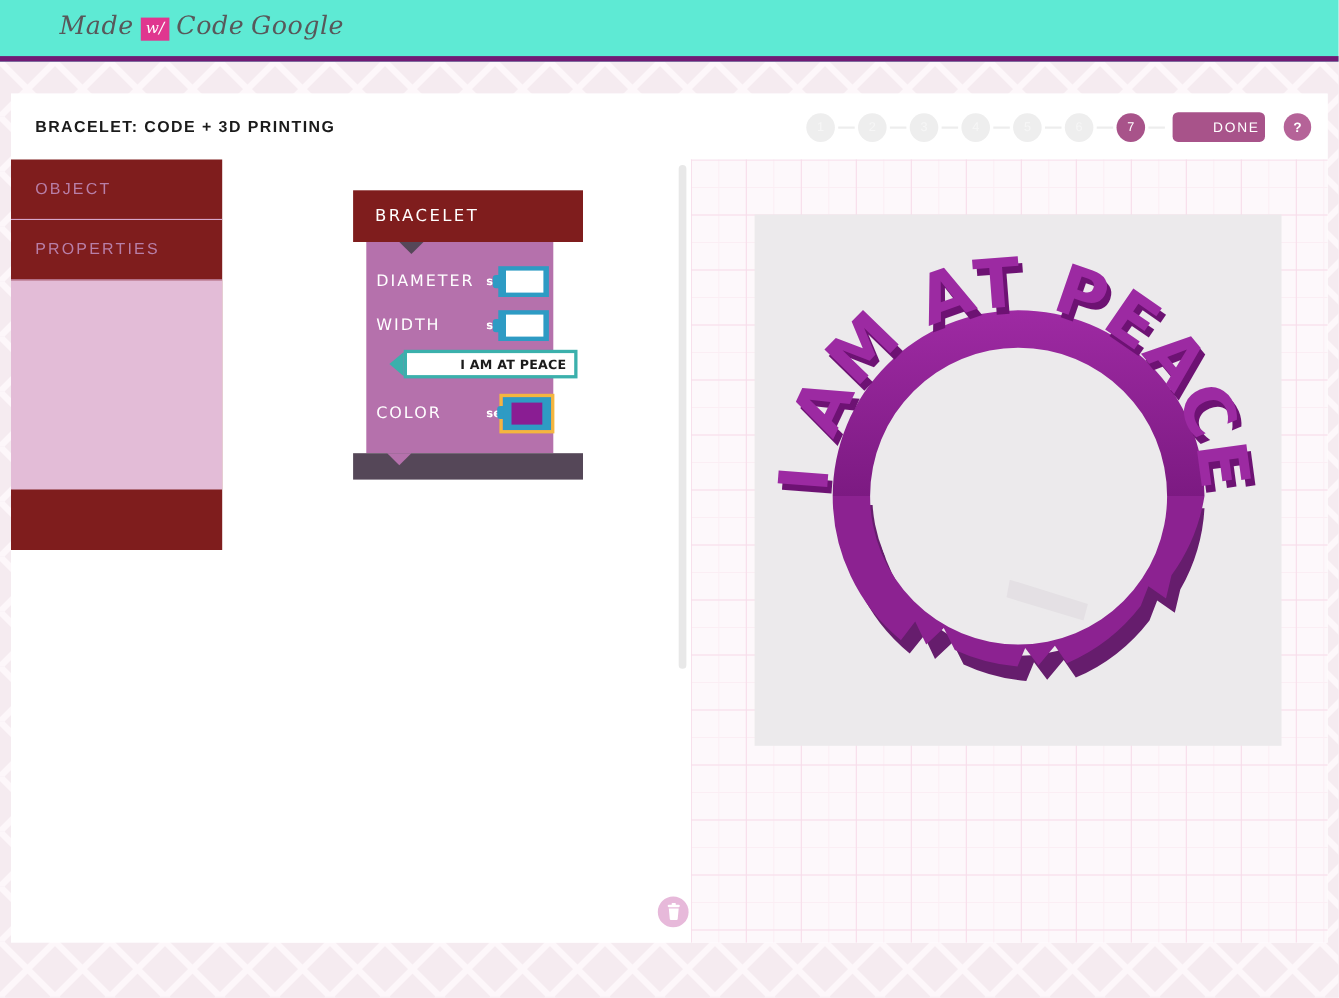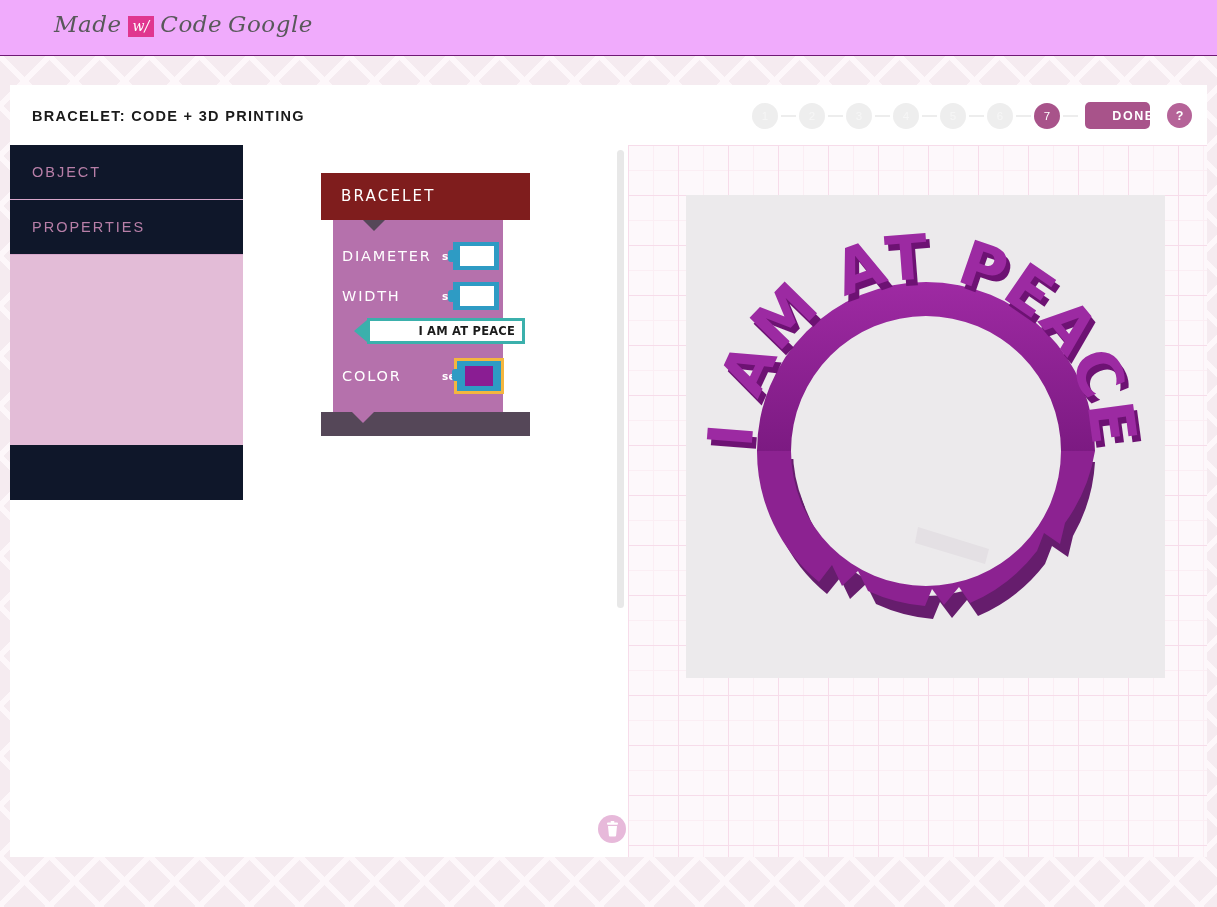--- a/index.html
+++ b/index.html
@@ -25,22 +25,22 @@
     background-size: 50px 50px, 50px 50px;
     background-position: 0 0, 0 0;
     z-index: 0;
   }
 
   
   #topbar {
     position: absolute;
     left: 0; top: 0;
     width: 1217px; height: 56px;
-    background: #f0abfc;
-    border-bottom: 1px solid #701a75;
+    background: #5eead4;
+    border-bottom: 5px solid #701a75;
     z-index: 30;
   }
 
   #logo {
     position: absolute;
     left: 54px; top: 11px;
     display: flex;
     align-items: center;
     gap: 6px;
     font-family: "DejaVu Serif", serif;
@@ -127,26 +127,26 @@
     background: #a8538a;
     color: #ffffff;
   }
   .step-sep {
     width: 15px; height: 2px;
     background: #ededed;
     margin: 0 3px;
     flex: 0 0 auto;
   }
   #done-btn {
-    width: 65px; height: 27px;
+    width: 84px; height: 27px;
     border-radius: 5px;
     background: #a8538a;
     color: #ffffff;
     font-size: 12.5px;
-    font-weight: bold;
+    font-weight: normal;
     letter-spacing: 1.6px;
     display: flex;
     align-items: center;
     justify-content: center;
     cursor: pointer;
     margin-left: 4px;
     flex: 0 0 auto;
     padding-left: 32px;
   }
   #help-btn {
@@ -168,22 +168,22 @@
   #app-body {
     position: relative;
     height: 712px;
     width: 100%;
   }
 
   
   #sidebar {
     position: absolute;
     left: 0; top: 0;
-    width: 233px; height: 355px;
-    background: #0f172a;
+    width: 192px; height: 355px;
+    background: #7f1d1d;
     z-index: 5;
   }
   .side-item {
     height: 55px;
     display: flex;
     align-items: center;
     padding-left: 22px;
     font-size: 14.5px;
     letter-spacing: 2px;
     color: #b87fa8;

